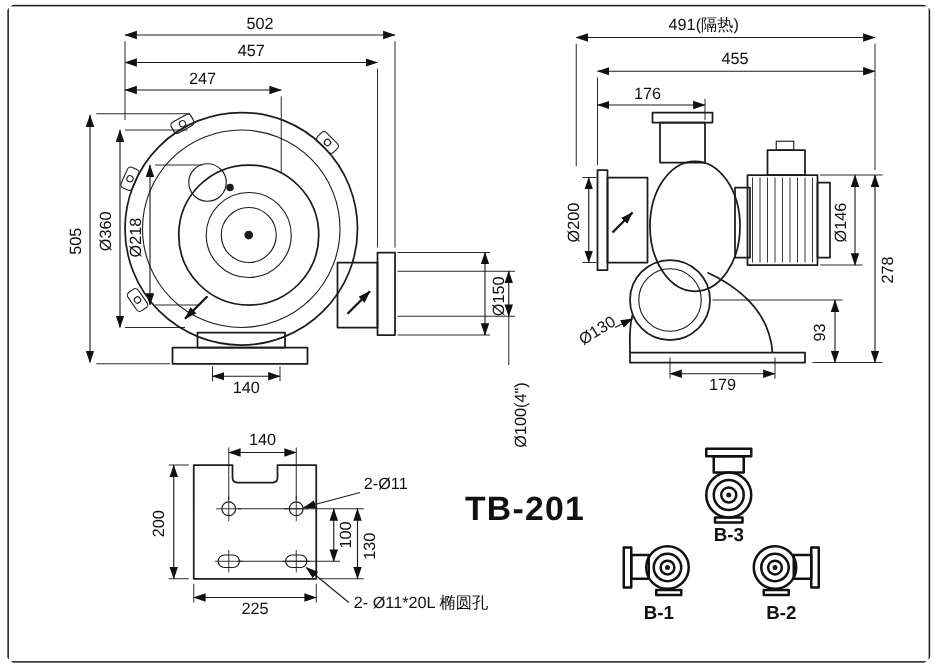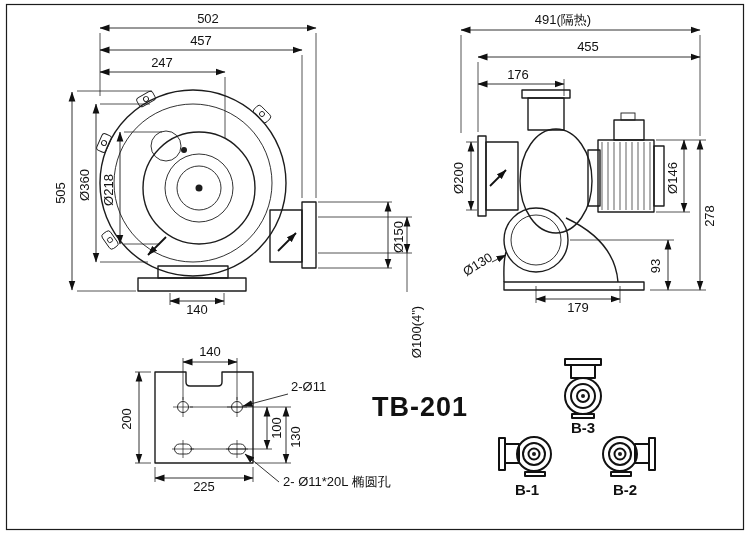--- a/index.html
+++ b/index.html
@@ -1,16 +1,16 @@
 <!DOCTYPE html>
 <html><head>
 <meta charset="utf-8">
 <style>
   html,body{margin:0;padding:0;background:#ffffff;}
-  .sheet{width:750px;height:534px;background:#ffffff;position:relative;overflow:hidden;}
+  .sheet{width:750px;height:534px;background:#ffffff;position:relative;overflow:hidden;border-radius:23px;}
   svg{display:block;}
   .o{fill:none;stroke:#1c1c1c;stroke-width:1.4;stroke-linejoin:round;}
   .t{fill:none;stroke:#1c1c1c;stroke-width:0.9;}
   .fin{stroke:#1c1c1c;stroke-width:0.7;}
   .g2{fill:none;stroke:#111;stroke-width:2;stroke-linejoin:round;}
   .dim{stroke:#1c1c1c;stroke-width:0.9;marker-start:url(#ar);marker-end:url(#ar);}
   .ld{stroke:#1c1c1c;stroke-width:0.9;fill:none;marker-end:url(#ar);}
   .ext{stroke:#1c1c1c;stroke-width:0.75;}
   .flow{stroke:#111;stroke-width:1.8;marker-end:url(#ar);}
   .dotf{fill:#1c1c1c;stroke:none;}

